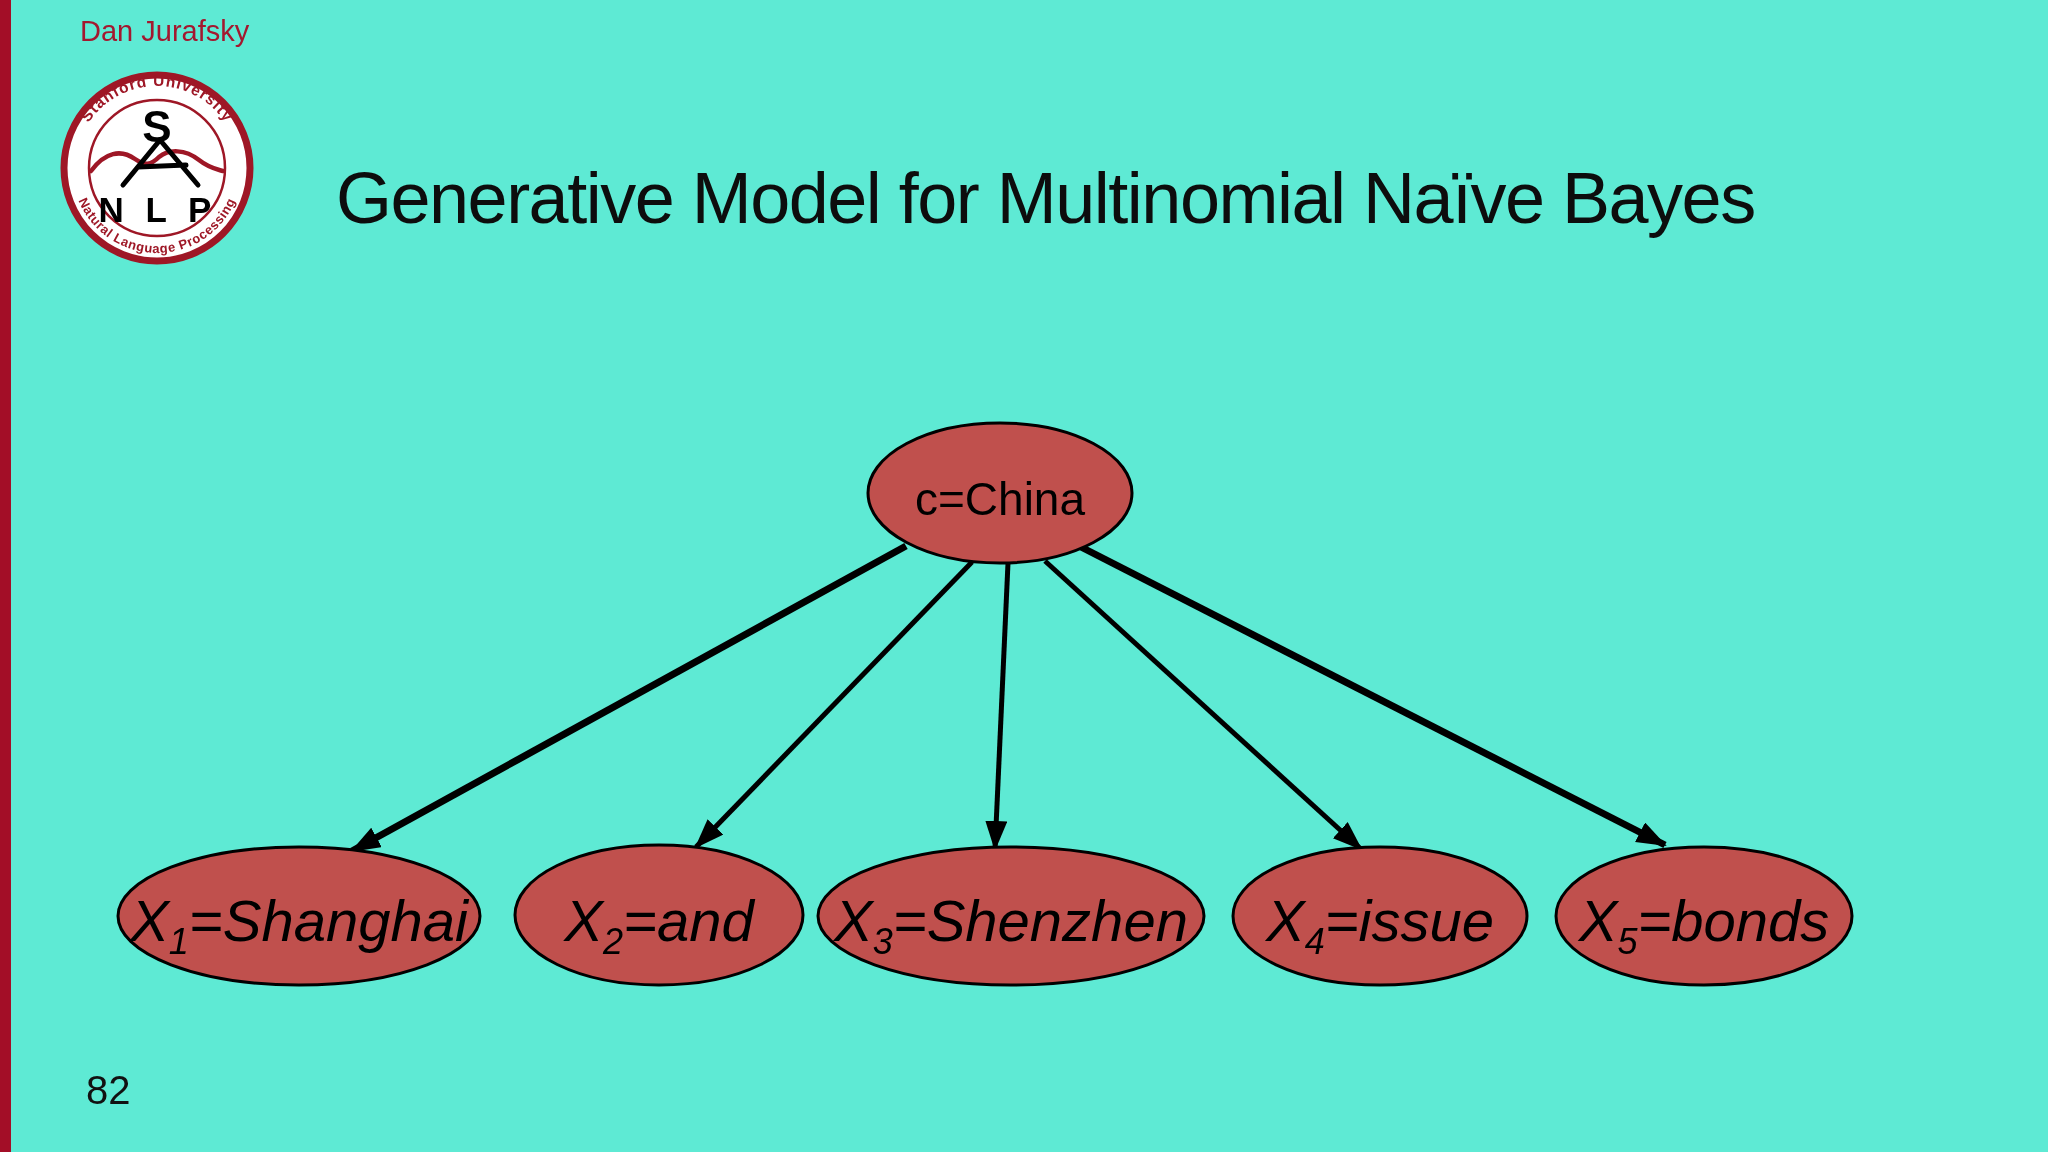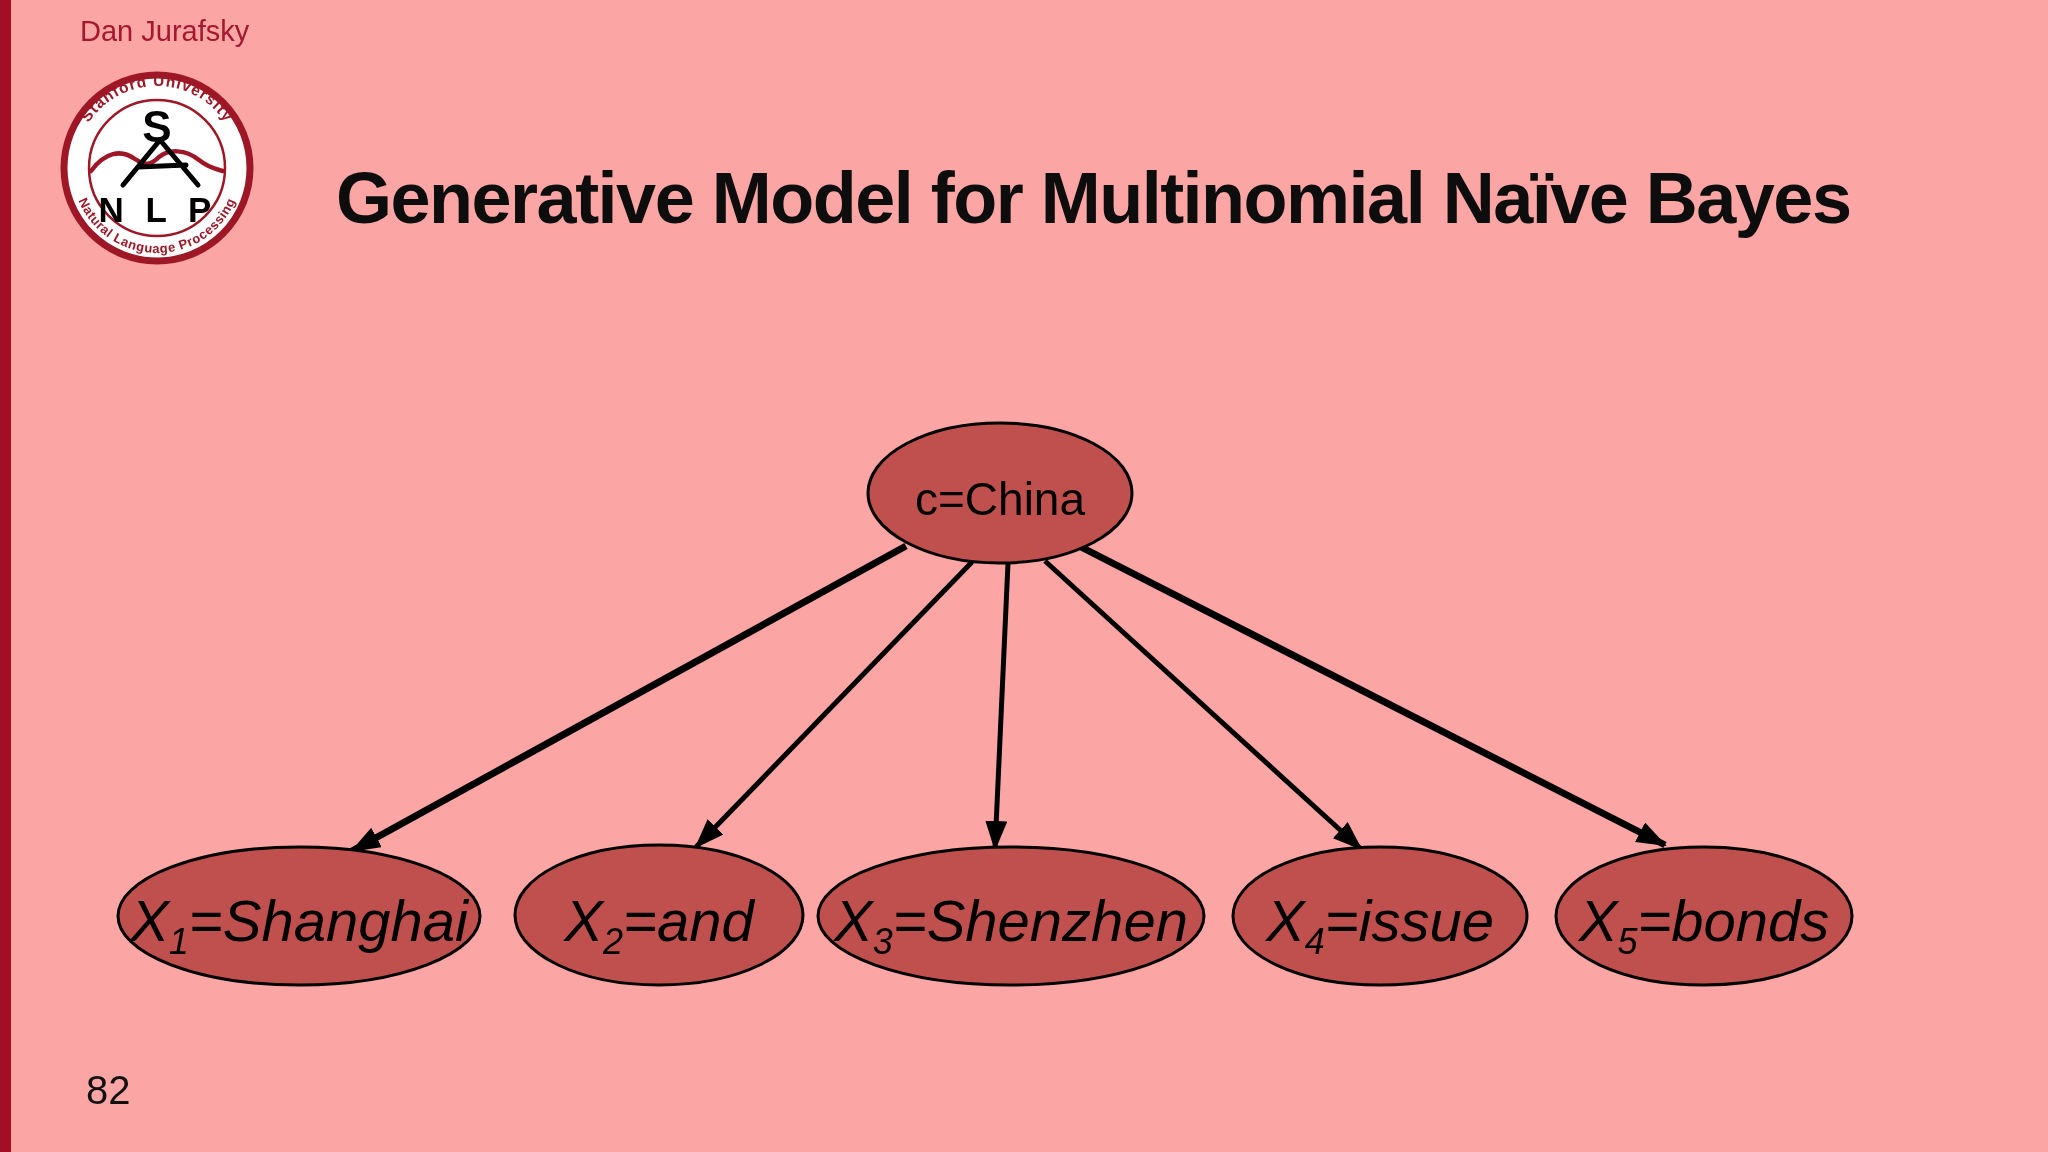--- a/index.html
+++ b/index.html
@@ -4,21 +4,21 @@
 <style>
   html, body {
     margin: 0;
     padding: 0;
     background: #ffffff;
   }
   .slide {
     position: relative;
     width: 2048px;
     height: 1152px;
-    background: #fca5a5;
+    background: #5eead4;
     overflow: hidden;
     font-family: "Liberation Sans", sans-serif;
   }
   .accent-bar {
     position: absolute;
     left: 0;
     top: 0;
     width: 11px;
     height: 1152px;
     background: #A30E27;
@@ -37,21 +37,21 @@
     top: 68px;
     width: 200px;
     height: 200px;
   }
   .title {
     position: absolute;
     left: 336px;
     top: 157px;
     margin: 0;
     font-size: 72px;
-    font-weight: bold;
+    font-weight: normal;
     letter-spacing: -1.5px;
     color: #0d0d0d;
     white-space: nowrap;
   }
   .diagram {
     position: absolute;
     left: 0;
     top: 0;
     width: 2048px;
     height: 1152px;

